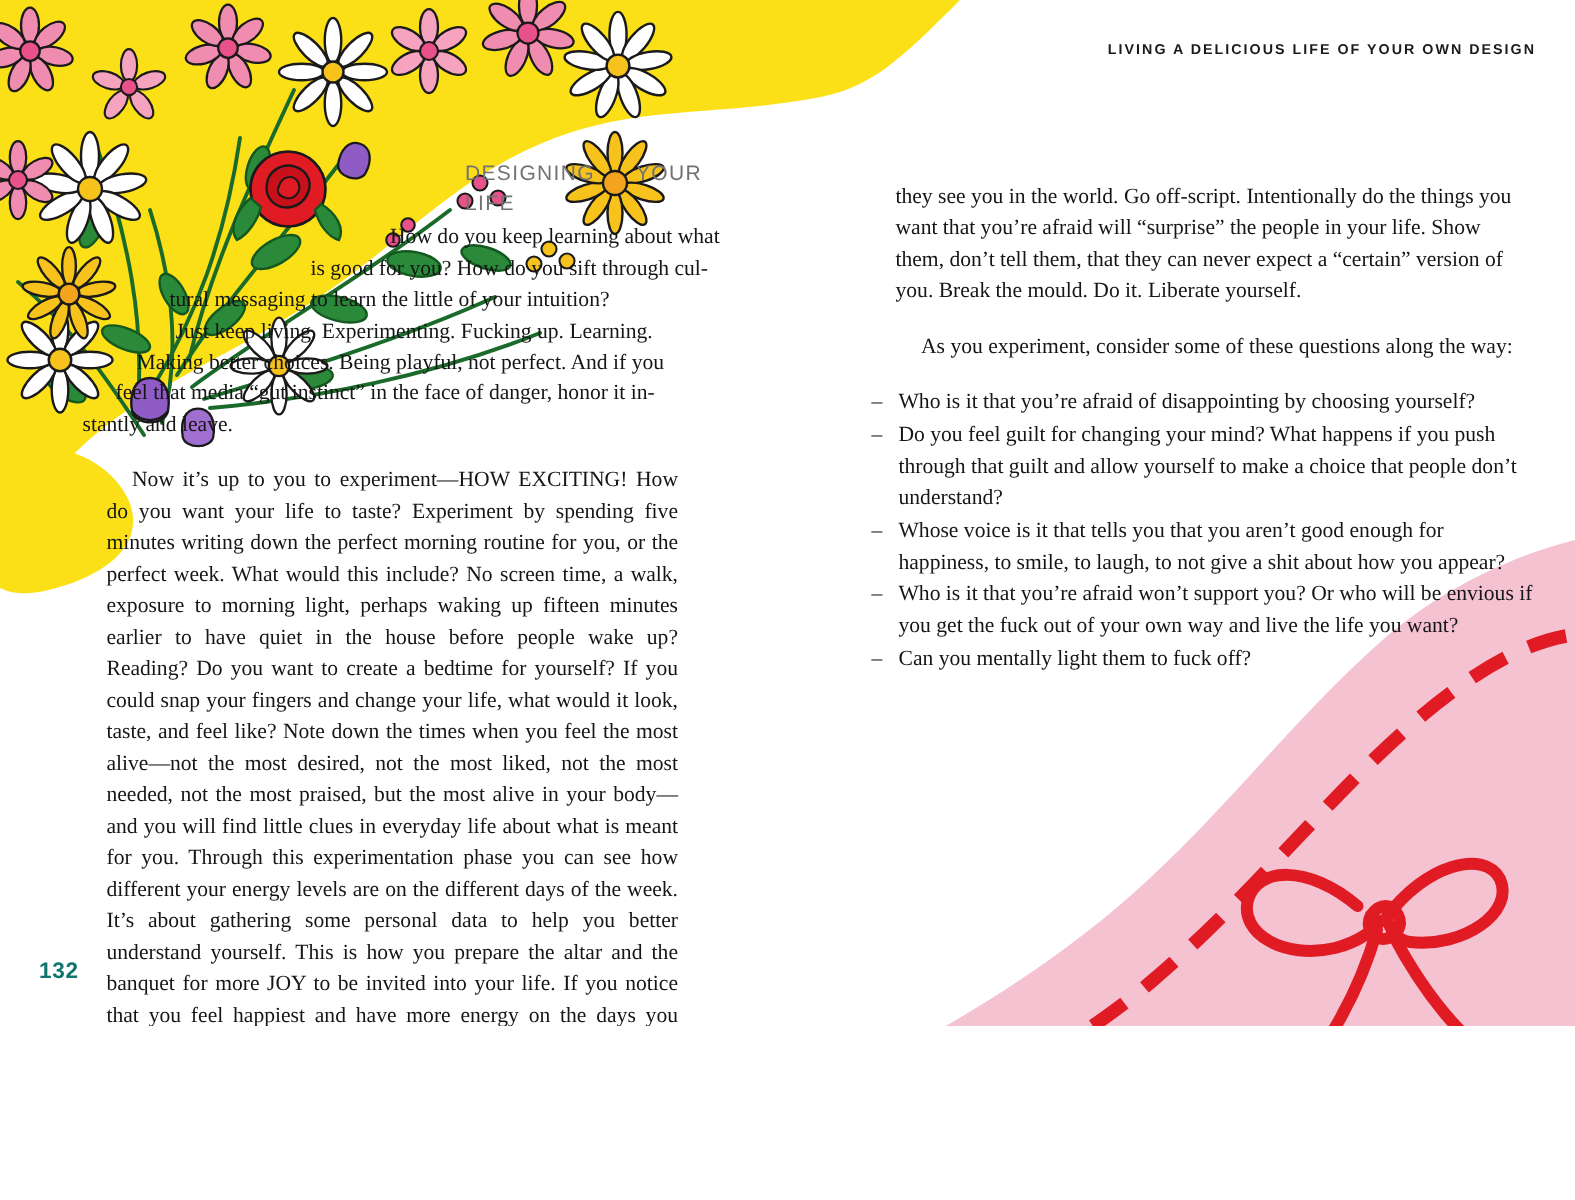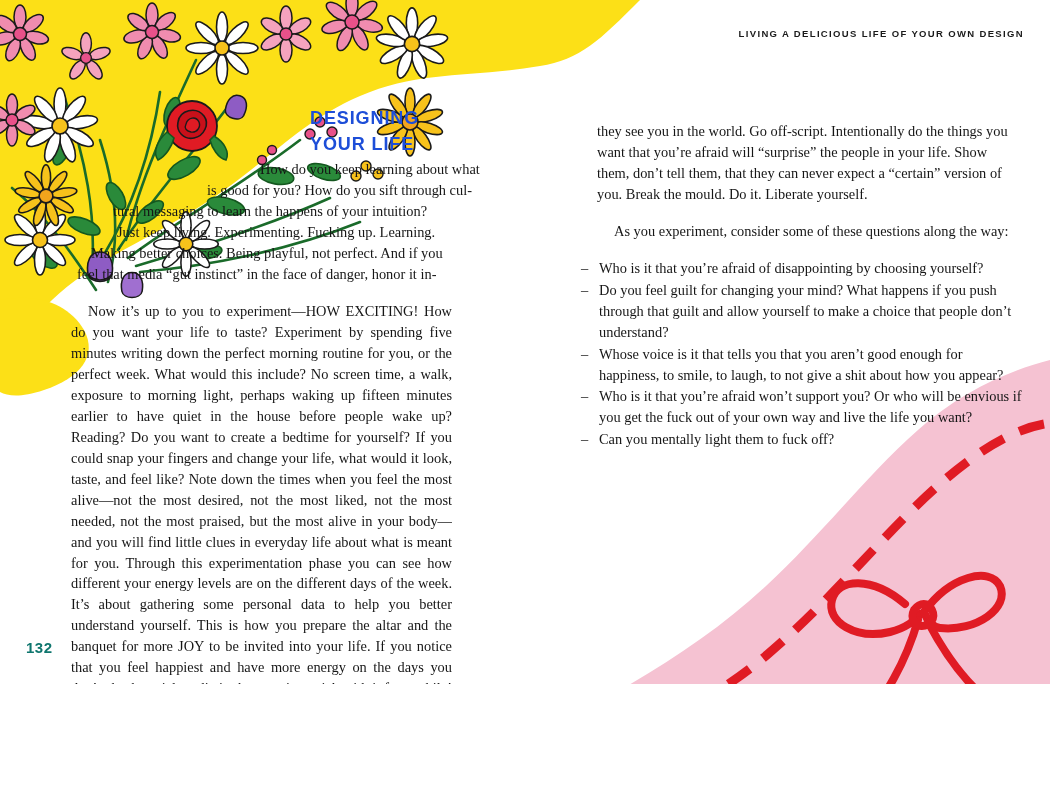--- a/index.html
+++ b/index.html
@@ -71,24 +71,24 @@
   }
   .col-right {
     left: 581px;
     top: 105px;
     width: 445px;
     text-align: left;
   }
 
   .section-title {
     font-family: "Liberation Sans", sans-serif;
-    font-weight: bold;
-    font-size: 18px;
+    font-weight: normal;
+    font-size: 14px;
     letter-spacing: 0.9px;
-    color: #1d4ed8;
+    color: #737373;
     text-transform: uppercase;
     margin: 0 0 2px 0;
     padding-left: 255px;
   }
 
   p.body { margin: 16px; }
   p.body.indent { text-indent: 17px; }
   
   .ra {
     display: block;
@@ -383,24 +383,25 @@
   </div>
 
   <div class="running-head">Living a Delicious Life of Your Own Design</div>
 
   <div class="col col-left">
     <h2 class="section-title">DESIGNING YOUR LIFE</h2>
 
     <div class="ra">
       <span class="ra-line" style="padding-left:205px;">How do you keep learning about what</span>
       <span class="ra-line" style="padding-left:152px;">is good for you? How do you sift through cul-</span>
-      <span class="ra-line" style="padding-left:58px;">tural messaging to learn the happens of your intuition?</span>
+      <span class="ra-line" style="padding-left:58px;">tural messaging to learn the little of your intuition?</span>
       <span class="ra-line" style="padding-left:62px;">Just keep living. Experimenting. Fucking up. Learning.</span>
       <span class="ra-line" style="padding-left:36px;">Making better choices. Being playful, not perfect. And if you</span>
       <span class="ra-line" style="padding-left:22px;">feel that media “gut instinct” in the face of danger, honor it in-</span>
+      <span class="ra-line" style="padding-left:0px;">stantly and leave.</span>
     </div>
 
     <p class="body indent">Now it’s up to you to experiment—HOW EXCITING! How do you want your life to taste? Experiment by spending five minutes writing down the perfect morning routine for you, or the perfect week. What would this include? No screen time, a walk, exposure to morning light, perhaps waking up fifteen minutes earlier to have quiet in the house before people wake up? Reading? Do you want to create a bedtime for yourself? If you could snap your fingers and change your life, what would it look, taste, and feel like? Note down the times when you feel the most alive—not the most desired, not the most liked, not the most needed, not the most praised, but the most alive in your body—and you will find little clues in everyday life about what is meant for you. Through this experimentation phase you can see how different your energy levels are on the different days of the week. It’s about gathering some personal data to help you better understand yourself. This is how you prepare the altar and the banquet for more JOY to be invited into your life. If you notice that you feel happiest and have more energy on the days you don’t check social media in the morning, stick with it for a while! Watch the compounding effect that this has on your life. Watch how joy feels as she can visit you more frequently now that you have made your life into a magical altar for her to come to! How do you like your coffee? Your conversation? Your orgasms? Your time? How do you like to dress and when does that change? Do you prefer to stay in or go out?</p>
     <p class="body indent">You get to make choices for your life that people don’t understand. It is not their life to live. You are not obligated to play a role that suits the way</p>
   </div>
 
   <div class="col col-right">
     <p class="body">they see you in the world. Go off-script. Intentionally do the things you want that you’re afraid will “surprise” the people in your life. Show them, don’t tell them, that they can never expect a “certain” version of you. Break the mould. Do it. Liberate yourself.</p>
     <p class="body indent">As you experiment, consider some of these questions along the way:</p>
 

